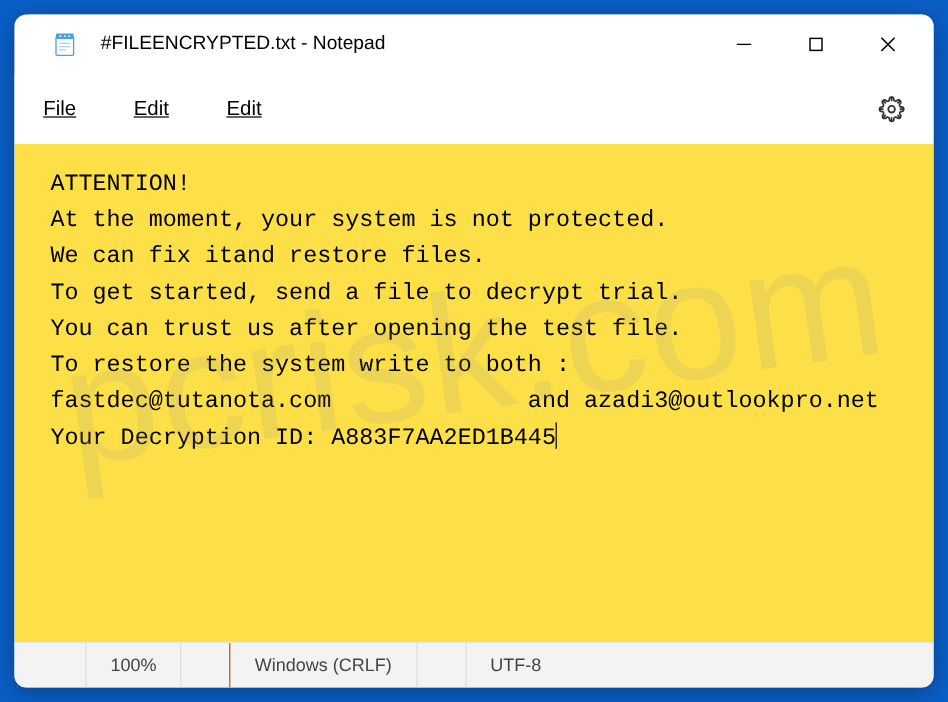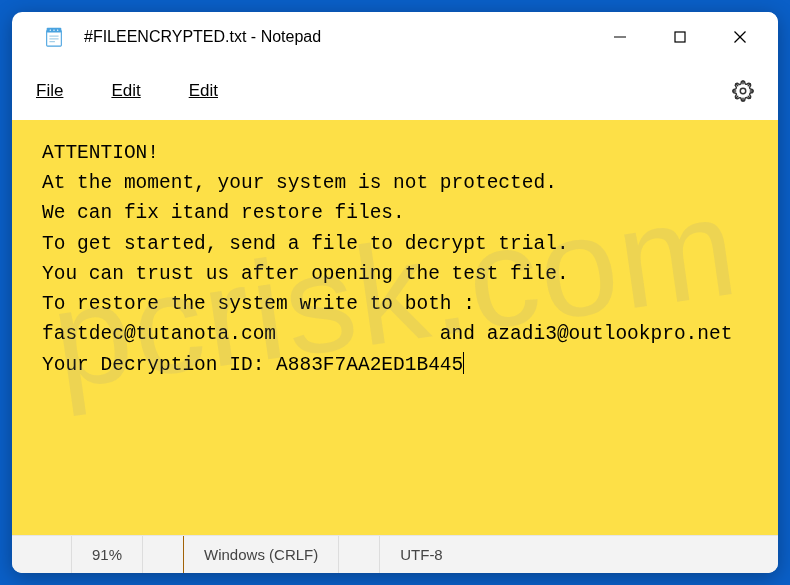--- a/index.html
+++ b/index.html
@@ -219,20 +219,20 @@
 <span>At the moment, your system is not protected.</span>
 <span>We can fix itand restore files.</span>
 <span>To get started, send a file to decrypt trial.</span>
 <span>You can trust us after opening the test file.</span>
 <span>To restore the system write to both :</span>
 <span>fastdec@tutanota.com              and azadi3@outlookpro.net</span>
 <span>Your Decryption ID: A883F7AA2ED1B445</span><span class="caret"></span></div>
 
   <div class="statusbar">
     <div class="status-spacer-left"></div>
-    <div class="status-cell">91%</div>
+    <div class="status-cell">100%</div>
     <div class="status-gap"></div>
     <div class="status-cell" style="border-left:1px solid #a16207">Windows (CRLF)</div>
     <div class="status-gap"></div>
     <div class="status-cell" style="border-left:1px solid #ddd">UTF-8</div>
   </div>
 
 </div>
 
 </body></html>

